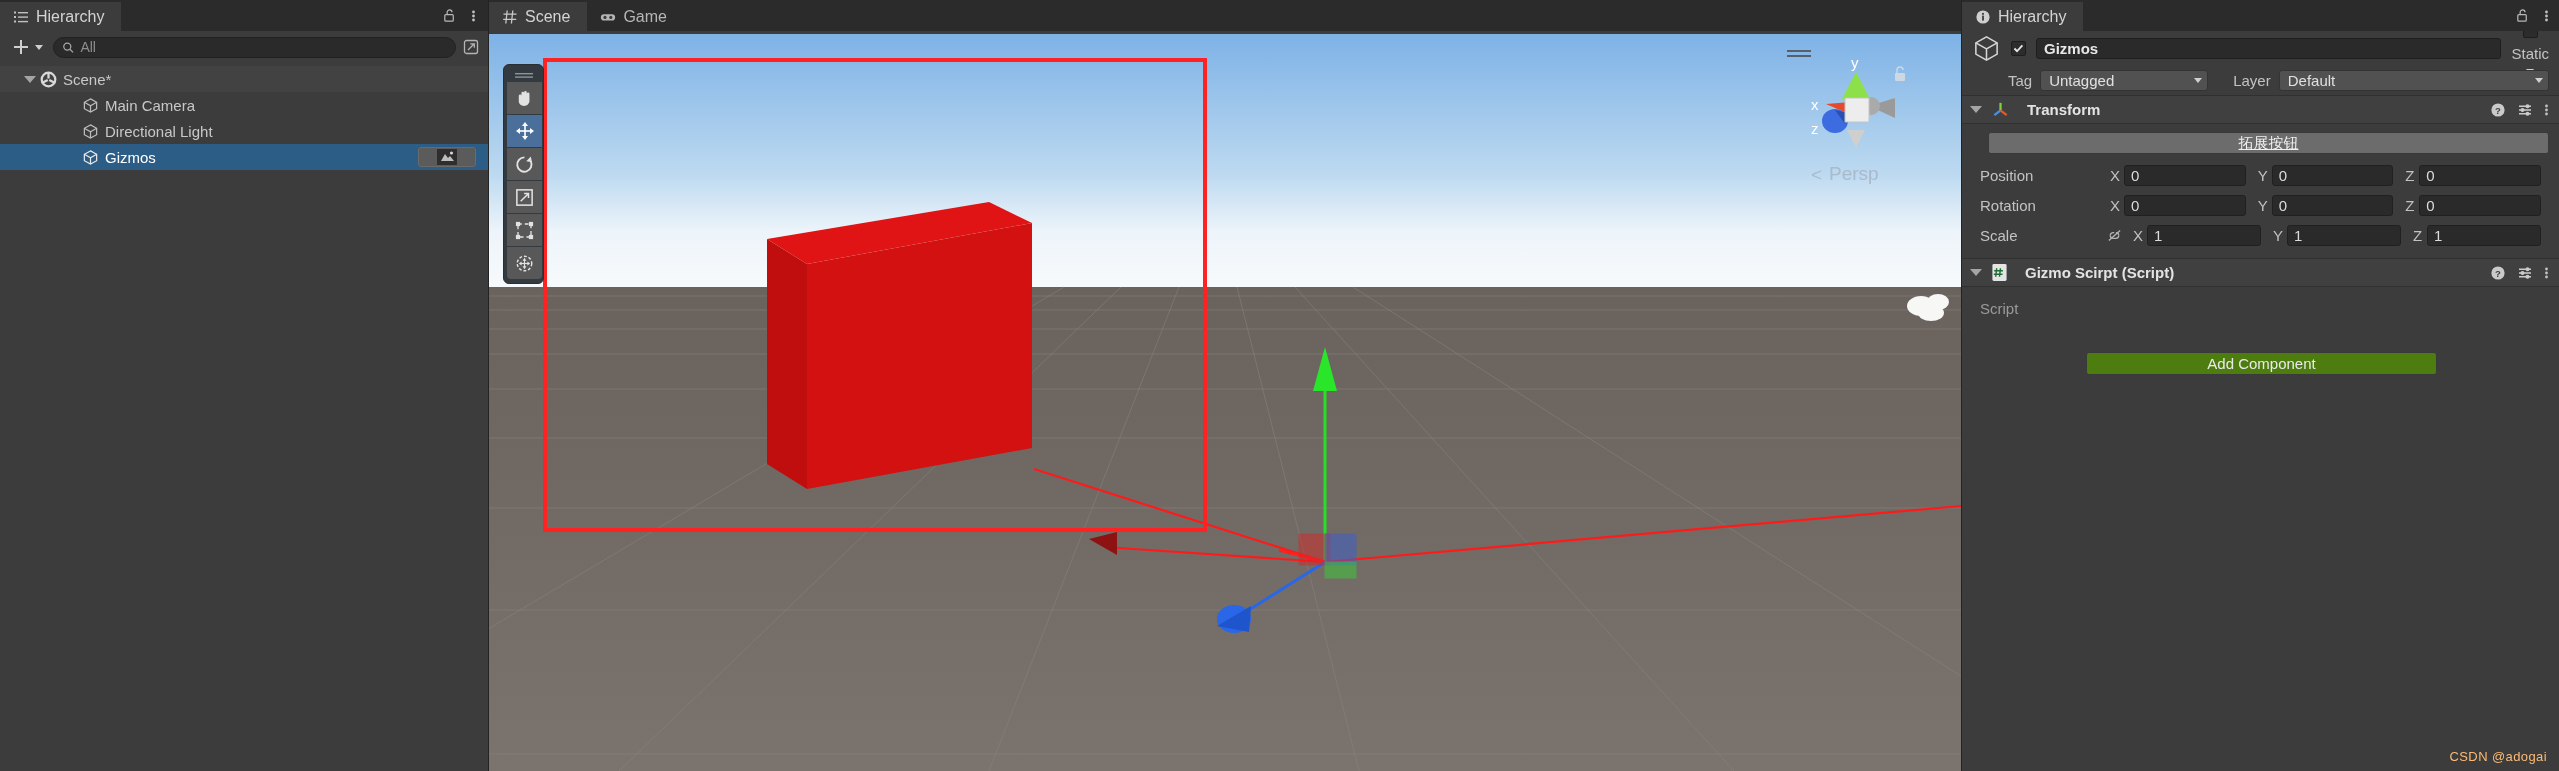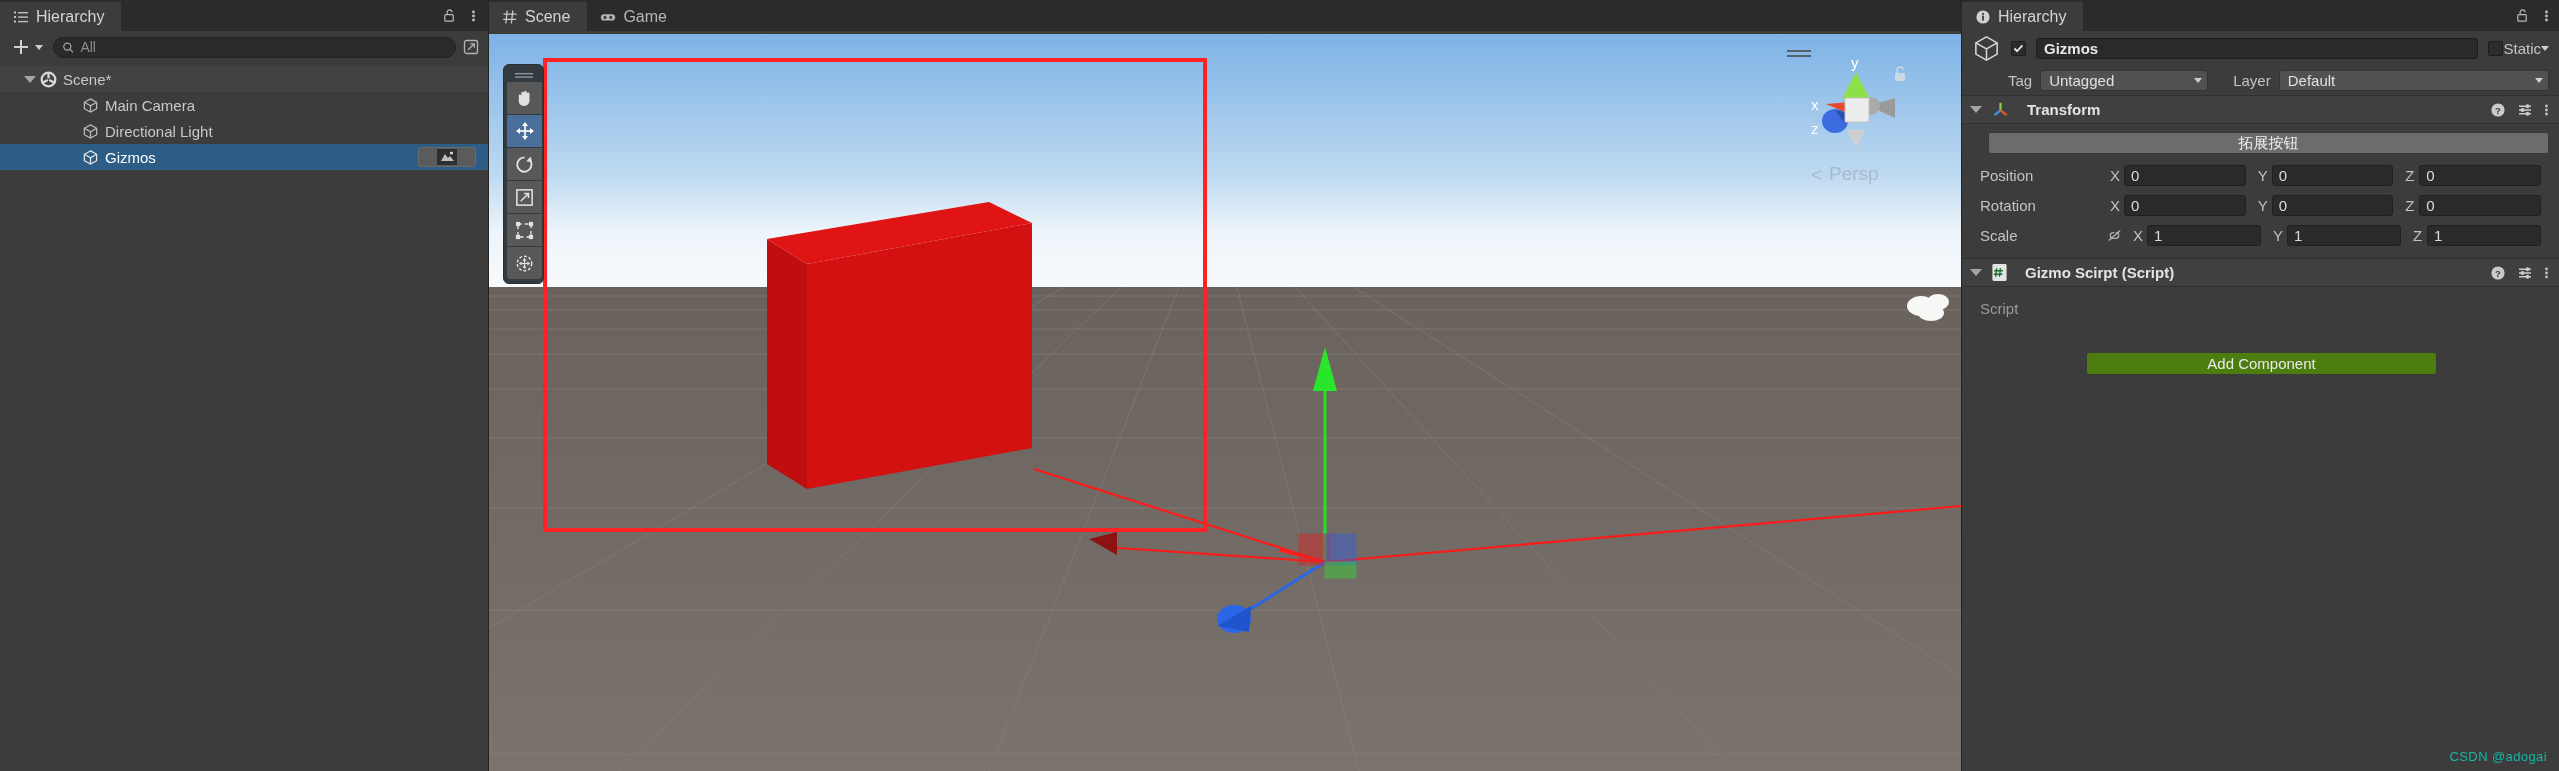--- a/index.html
+++ b/index.html
@@ -112,39 +112,40 @@
     padding: 0 12px 0 10px; background: #3c3c3c;
   }
   .chk {
     width: 15px; height: 15px; background: #2c2c2c; border: 1px solid #1d1d1d;
     border-radius: 2px; display:flex; align-items:center; justify-content:center; flex:none;
   }
   .name-field {
     flex: 1; height: 21px; background: #2a2a2a; border: 1px solid #1e1e1e; border-radius: 3px;
     color: #e8e8e8; font-size: 15px; font-weight: bold; display:flex; align-items:center; padding: 0 7px;
   }
-  .static-box { display:flex; align-items:center; color:#c4c4c4; font-size: 15px; }
+  .static-box { display:flex; align-items:center; gap: 7px; color:#c4c4c4; font-size: 15px; flex-direction: column; }
   .insp-row2 { height: 30px; display:flex; align-items:center; gap: 8px; padding: 0 12px 0 46px; }
   .lbl { color: #c2c2c2; font-size: 15px; }
   .dropdown {
     height: 21px; background: #515151; border: 1px solid #343434; border-radius: 3px;
     display:flex; align-items:center; justify-content:space-between; padding: 0 5px 0 8px;
     color: #e0e0e0; font-size: 15px;
   }
   .comp-header {
     height: 29px; background: #404040; display:flex; align-items:center; gap: 9px;
     padding: 0 12px 0 8px; border-top: 1px solid #303030; border-bottom:1px solid #303030;
   }
   .comp-title { font-size: 15px; color: #e3e3e3; font-weight: bold; margin-left: 8px; }
   .comp-actions { margin-left:auto; display:flex; align-items:center; gap: 11px; }
   .comp-body { background: #3c3c3c; padding: 6px 12px 8px 12px; }
   .ext-button {
     height: 22px; background: #6c6c6c; border: 1px solid #3a3a3a; border-radius: 3px;
     display:flex; align-items:center; justify-content:center; color: #f0f0f0; font-size: 15px;
     margin: 2px 0 6px 14px;
+    text-decoration: underline;
   }
   .vec-row { height: 30px; display:flex; align-items:center; }
   .vec-label { width: 132px; color: #c2c2c2; font-size: 15px; padding-left: 6px; }
   .vec-fields { flex:1; display:flex; align-items:center; gap: 0; }
   .axis { color:#c2c2c2; font-size:15px; width:18px; text-align:left; padding-left: 4px;}
   .numfield {
     flex:1; height: 21px; background: #2a2a2a; border: 1px solid #202020; border-radius: 3px;
     color: #dcdcdc; font-size: 15px; display:flex; align-items:center; padding: 0 6px; margin-right: 8px;
   }
   .script-row { height: 30px; display:flex; align-items:center; padding: 0 0 0 6px; }
@@ -152,21 +153,21 @@
     flex: 1; height: 22px; background: #2e2e2e; border: 1px solid #212121; border-radius: 3px;
     display:flex; align-items:center; gap:6px; padding: 0 4px 0 6px; color: #c9c9c9; font-size: 15px;
   }
   .obj-field .sel-dot { margin-left:auto; }
   .add-comp-wrap { display:flex; justify-content:center; padding-top: 19px; }
   .add-comp {
     width: 351px; height: 23px; background: #4d7c0f; border:1px solid #3a3a3a; border-radius: 3px;
     display:flex; align-items:center; justify-content:center; color:#eaeaea; font-size:15px;
   }
   .watermark {
-    position: absolute; right: 14px; bottom: 7px; color: #14b8a6; font-size: 13px;
+    position: absolute; right: 14px; bottom: 7px; color: #fdba74; font-size: 13px;
     letter-spacing: .4px;
   }
   .v-split { width: 1px; background: #232323; height: 771px; flex:none; }
 </style>
 </head>
 <body>
 
 <div class="app">
 
   <div id="hierarchy" class="panel">

